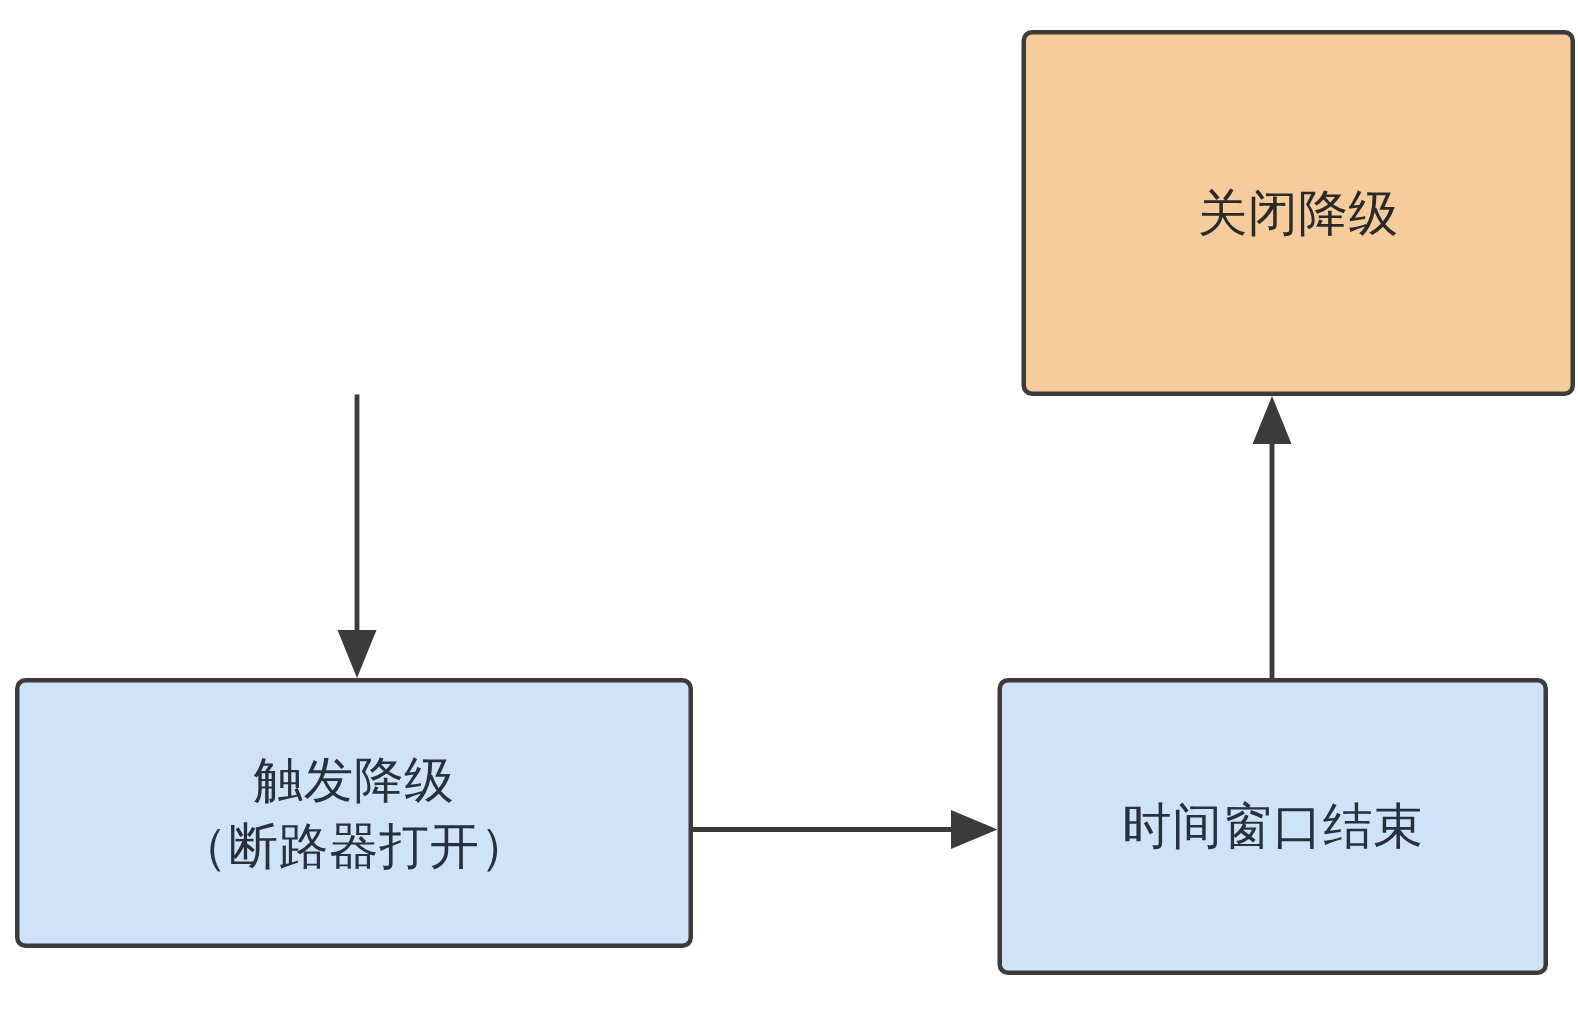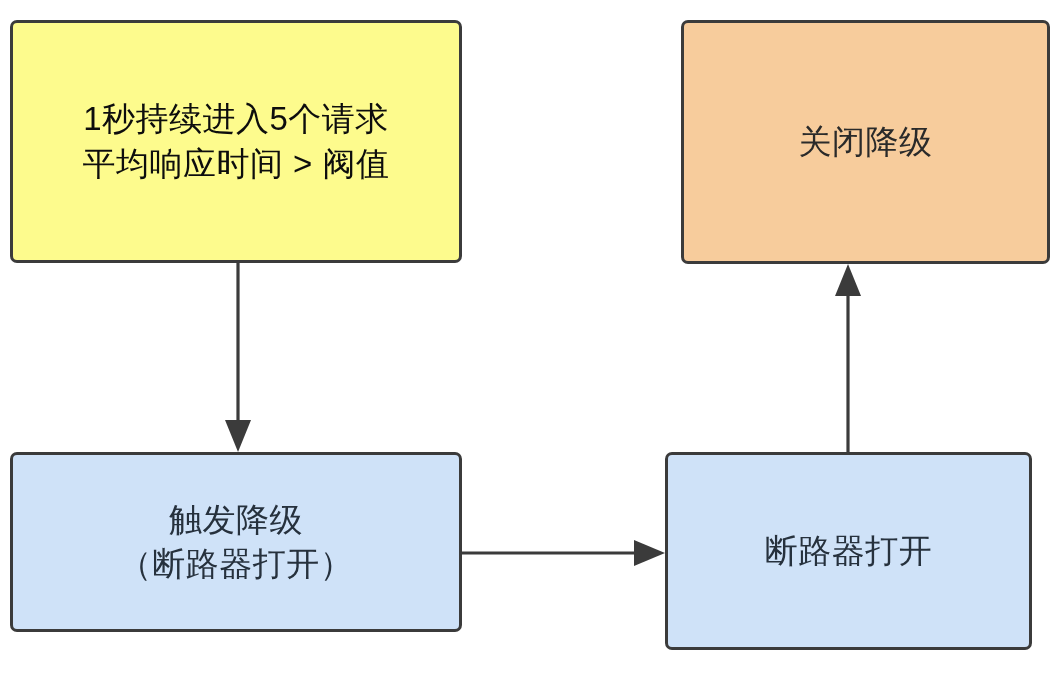--- a/index.html
+++ b/index.html
@@ -102,31 +102,27 @@
       <line class="edge-line" x1="462" y1="553" x2="647" y2="553"></line>
       <polygon class="edge-head" points="665,553 634,540 634,566"></polygon>
     </g>
 
     <g>
       <line class="edge-line" x1="848" y1="452" x2="848" y2="282"></line>
       <polygon class="edge-head" points="848,264 835,296 861,296"></polygon>
     </g>
   </svg>
 
-  <div class="node" id="node-trigger-condition">
-    <span class="node-label">1秒持续进入5个请求
-平均响应时间 &gt; 阀值</span>
-  </div>
 
   <div class="node" id="node-close-degrade">
     <span class="node-label">关闭降级</span>
   </div>
 
   <div class="node" id="node-trigger-degrade">
     <span class="node-label">触发降级
 （断路器打开）</span>
   </div>
 
   <div class="node" id="node-window-end">
-    <span class="node-label">断路器打开</span>
+    <span class="node-label">时间窗口结束</span>
   </div>
 
 </div>
 
 </body></html>

